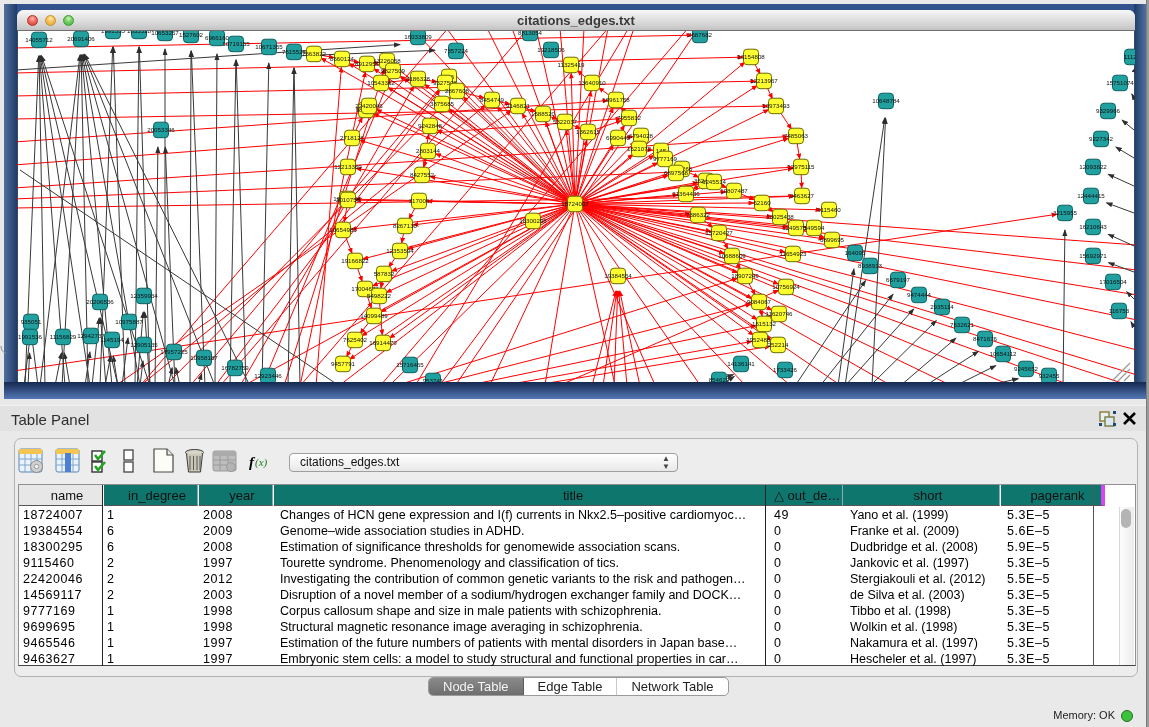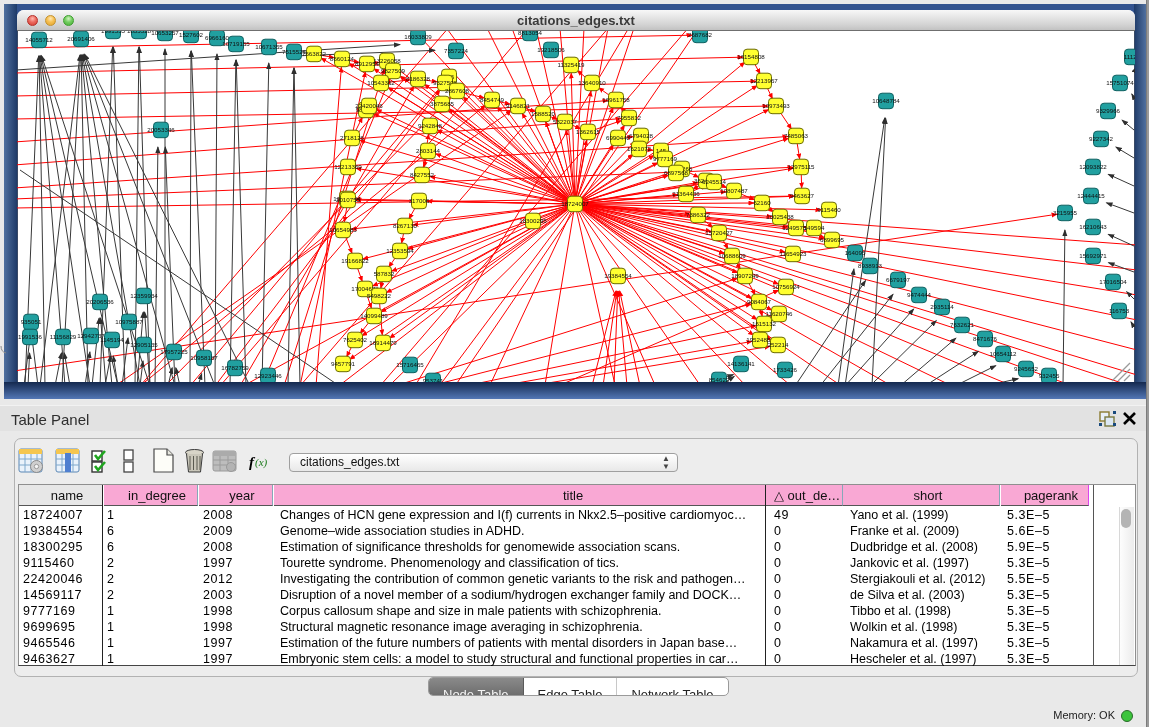--- a/index.html
+++ b/index.html
@@ -16,33 +16,33 @@
 .tl.y{left:28px;background:radial-gradient(circle at 50% 30%,#ffe9b3,#f6bf52 45%,#e0a42e);border:1px solid #c4922f}
 .tl.g{left:46px;background:radial-gradient(circle at 50% 30%,#d2f3c0,#74ce62 45%,#47ad35);border:1px solid #3e9e2f}
 
 #tp-head{position:absolute;left:0;top:405px;width:1149px;height:26px;background:#e2e2e2;border-top:1px solid #f2f2f2}
 #tp-head .t{position:absolute;left:11px;top:5px;font-size:15px;color:#2e2e2e}
 #panel{position:absolute;left:14px;top:438px;width:1124px;height:239px;background:#ededed;border:1px solid #b2b2b2;border-radius:7px}
 #combo{position:absolute;left:289px;top:453px;width:389px;height:19px;background:linear-gradient(#ffffff,#e8e8e8);border:1px solid #9f9f9f;border-radius:4px;font-size:12px;color:#111;line-height:17px;padding-left:10px}
 #combo .arr{position:absolute;right:7px;top:1px;font-size:8px;color:#444;line-height:8px;text-align:center}
 
 #tbl{position:absolute;left:18px;top:484px;width:1118px;height:182px;background:#fff;border:1px solid #8f8f8f;border-bottom:1px solid #444}
-.hcell{position:absolute;top:485px;height:21px;background:#f9a8d4;border-right:1px solid #86a8b8;font-size:13px;color:#111;text-align:center;line-height:21px;border-bottom:1px solid #555;padding-left:13px}
+.hcell{position:absolute;top:485px;height:21px;background:#0f766e;border-right:1px solid #86a8b8;font-size:13px;color:#111;text-align:center;line-height:21px;border-bottom:1px solid #555;padding-left:13px}
 .trow{position:absolute;left:18px;width:1100px;height:16px;font-size:12.5px;color:#000;white-space:nowrap}
 .trow span{position:absolute;top:0;line-height:16px;overflow:hidden}
 .c0{left:5px;width:92px} .c1{left:89px;width:90px} .c2{left:185px;width:70px}
 .c3{left:262px;width:478px} .c0,.c1,.c2,.c4,.c6{letter-spacing:0.55px} .c4{left:756px;width:64px} .c5{left:832px;width:148px} .c6{left:989px;width:86px}
 #vline1{position:absolute;left:102px;top:485px;width:1px;height:181px;background:#222}
 #vline2{position:absolute;left:765px;top:485px;width:1px;height:181px;background:#222}
 #vline3{position:absolute;left:1093px;top:485px;width:1px;height:181px;background:#555}
 #sbar{position:absolute;left:1119px;top:507px;width:15px;height:158px;background:linear-gradient(to right,#fdfdfd,#ececec);border-left:1px solid #d8d8d8}
 #sthumb{position:absolute;left:1121px;top:509px;width:10px;height:19px;background:#b4b4b4;border-radius:5px}
 
 #tabs{position:absolute;left:428px;top:677px;height:19px;display:flex;border:1px solid #9a9a9a;border-radius:5px;overflow:hidden;background:#fff;font-size:13px}
-#tabs div{padding:8px 14px;line-height:18px;color:#222;border-right:1px solid #c8c8c8}
+#tabs div{padding:0 14px;line-height:18px;color:#222;border-right:1px solid #c8c8c8}
 #tabs div.sel{background:linear-gradient(#8a8a8a,#6e6e6e);color:#f4f4f4;border-right:1px solid #5a5a5a}
 #tabs div:last-child{border-right:none}
 #mem{position:absolute;right:34px;top:709px;font-size:11px;color:#222}
 #memdot{position:absolute;right:16px;top:710px;width:12px;height:12px;border-radius:50%;background:#3bc43b;border:1px solid #2a6a2a}
 #redge{position:absolute;right:0;top:0;width:3px;height:727px;background:#9a9a9a;border-left:1px solid #7c7c7c}
 </style></head><body>
 <div id="stage">
 <div id="frame">
       <span class="fl"></span>
       <span class="fr"></span>
@@ -677,21 +677,21 @@
 <text x="237" y="18" font-size="11" font-style="italic" font-family="Liberation Serif,serif" fill="#1a7a1a">(x)</text>
 </svg>
 <div id="combo">citations_edges.txt<span class="arr">▲<br>▼</span></div>
 <div id="tbl"></div>
 <div class="hcell" style="left:19px;width:84px;background:#e7e7e7;border-right:1px solid #333">name</div>
 <div class="hcell" style="left:104px;width:94px">in_degree</div>
 <div class="hcell" style="left:199px;width:74px">year</div>
 <div class="hcell" style="left:274px;width:586px">title</div>
 <div class="hcell" style="left:766px;width:77px;padding-left:8px;text-align:left">△ out_de…</div>
 <div class="hcell" style="left:844px;width:156px">short</div>
-<div class="hcell" style="left:1001px;width:88px;border-right:1px solid #d946ef">pagerank</div>
+<div class="hcell" style="left:1001px;width:104px;border-right:4px solid #d946ef">pagerank</div>
 <div class="trow" style="top:507px">
       <span class="c0">18724007</span>
       <span class="c1">1</span>
       <span class="c2">2008</span>
       <span class="c3">Changes of HCN gene expression and I(f) currents in Nkx2.5–positive cardiomyoc…</span>
       <span class="c4">49</span>
       <span class="c5">Yano et al. (1999)</span>
       <span class="c6">5.3E–5</span>
     </div>
     <div class="trow" style="top:523px">

